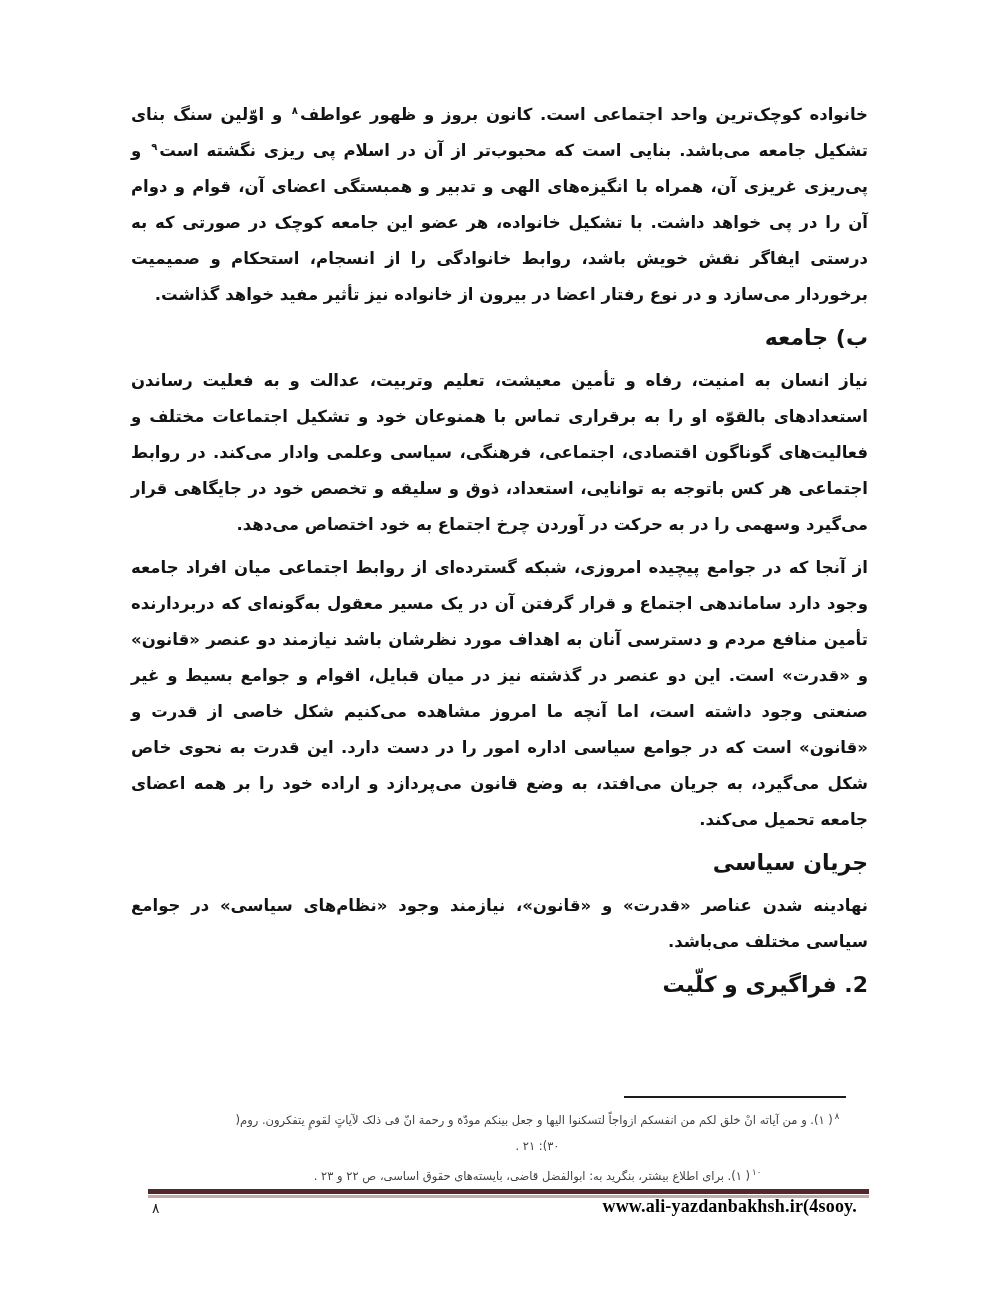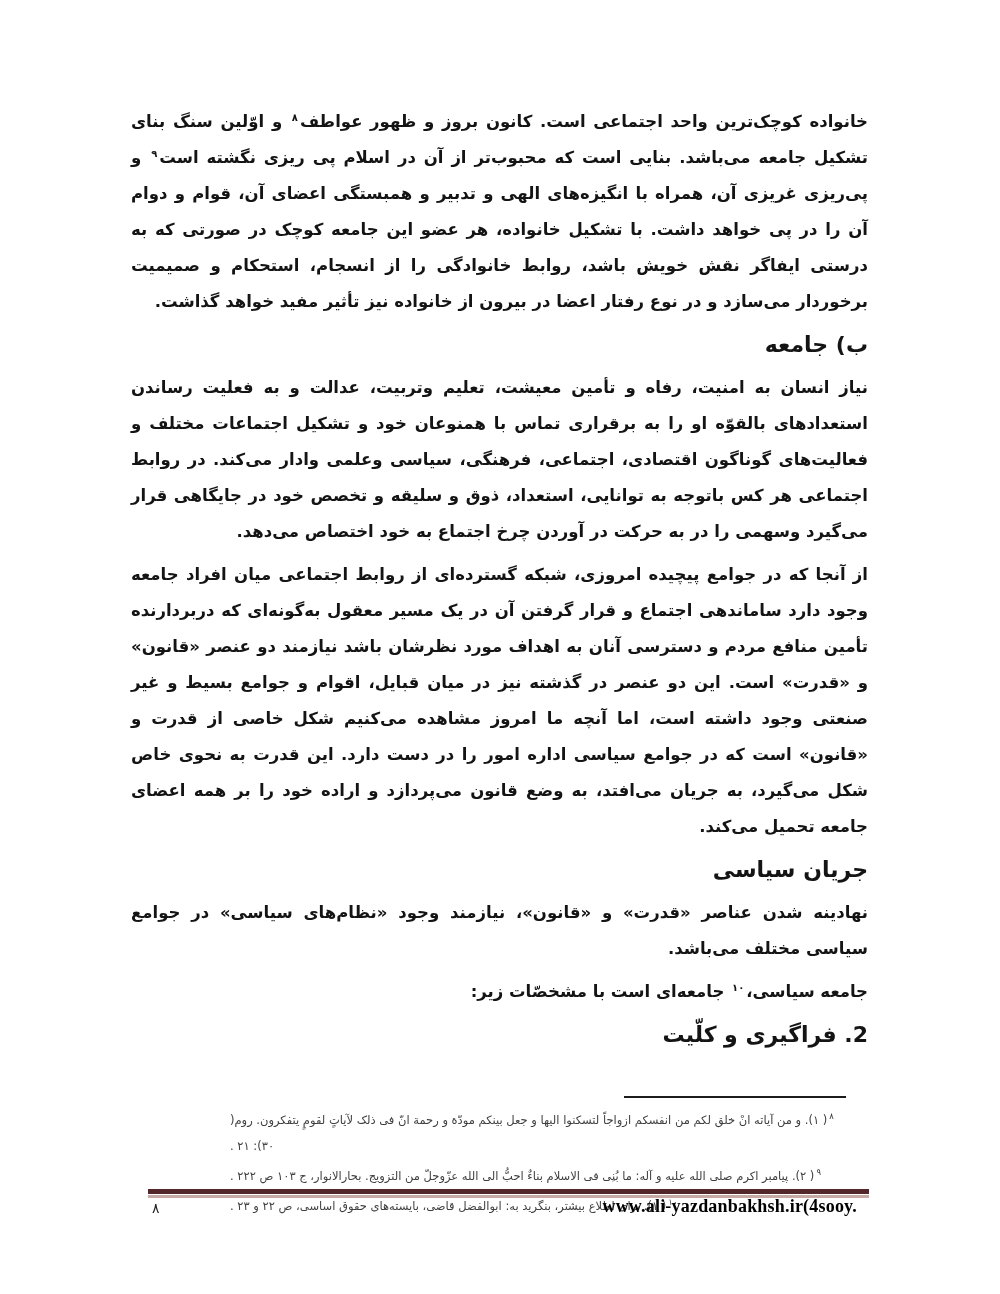--- a/index.html
+++ b/index.html
@@ -12,21 +12,21 @@
     font-family: "DejaVu Sans", sans-serif;
   }
   .page {
     position: absolute;
     inset: 0;
     background: #ffffff;
   }
   
   .content {
     position: absolute;
-    top: 104px;
+    top: 97px;
     right: 132px;
     width: 737px;
     direction: rtl;
     text-align: justify;
     color: #141414;
     font-family: "DejaVu Sans", sans-serif;
     font-weight: bold;
     font-size: 16.5px;
     line-height: 36px;
     letter-spacing: 0;
@@ -53,21 +53,21 @@
     width: 222px;
     height: 2px;
     background: #1c1c1c;
   }
   .footnotes {
     position: absolute;
     top: 1103px;
     right: 155px;
     width: 615px;
     direction: rtl;
-    text-align: left;
+    text-align: center;
     color: #3f3f3f;
     font-family: "DejaVu Sans", sans-serif;
     font-weight: normal;
     font-size: 11.5px;
     line-height: 26px;
   }
   .footnotes .footnote sup {
     font-size: 8.5px;
     vertical-align: super;
     margin-left: 2px;
@@ -120,31 +120,29 @@
     <h3>ب) جامعه</h3>
 
     <p>نیاز انسان به امنیت، رفاه و تأمین معیشت، تعلیم وتربیت، عدالت و به فعلیت رساندن استعدادهای بالقوّه او را به برقراری تماس با همنوعان خود و تشکیل اجتماعات مختلف و فعالیت‌های گوناگون اقتصادی، اجتماعی، فرهنگی، سیاسی وعلمی وادار می‌کند. در روابط اجتماعی هر کس باتوجه به توانایی، استعداد، ذوق و سلیقه و تخصص خود در جایگاهی قرار می‌گیرد وسهمی را در به حرکت در آوردن چرخ اجتماع به خود اختصاص می‌دهد.</p>
 
     <p>از آنجا که در جوامع پیچیده امروزی، شبکه گسترده‌ای از روابط اجتماعی میان افراد جامعه وجود دارد ساماندهی اجتماع و قرار گرفتن آن در یک مسیر معقول به‌گونه‌ای که دربردارنده تأمین منافع مردم و دسترسی آنان به اهداف مورد نظرشان باشد نیازمند دو عنصر «قانون» و «قدرت» است. این دو عنصر در گذشته نیز در میان قبایل، اقوام و جوامع بسیط و غیر صنعتی وجود داشته است، اما آنچه ما امروز مشاهده می‌کنیم شکل خاصی از قدرت و «قانون» است که در جوامع سیاسی اداره امور را در دست دارد. این قدرت به نحوی خاص شکل می‌گیرد، به جریان می‌افتد، به وضع قانون می‌پردازد و اراده خود را بر همه اعضای جامعه تحمیل می‌کند.</p>
 
     <h3>جریان سیاسی</h3>
 
     <p>نهادینه شدن عناصر «قدرت» و «قانون»، نیازمند وجود «نظام‌های سیاسی» در جوامع سیاسی مختلف می‌باشد.</p>
 
-    <p><span>جامعه سیاسی،</span><sup>۱۰</sup><span> جامعه‌ای است با مشخصّات زیر:</span></p>
 
     <h3>2. فراگیری و کلّیت</h3>
 
   </main>
 
   <div class="footnote-sep"></div>
 
   <section class="footnotes">
     <div class="footnote"><sup>۸</sup><span>( ۱). و من آیاته انْ خلق لکم من انفسکم ازواجاً لتسکنوا الیها و جعل بینکم مودّة و رحمة انّ فی ذلک لآیاتٍ لقومٍ یتفکرون. روم( ۳۰): ۲۱ .</span></div>
-    <div class="footnote"><sup>۹</sup><span>( ۲). پیامبر اکرم صلی الله علیه و آله: ما بُنِی فی الاسلام بناءٌ احبُّ الی الله عزّوجلّ من التزویج. بحارالانوار، ج ۱۰۳ ص ۲۲۲ .</span></div>
     <div class="footnote"><sup>۱۰</sup><span>( ۱). برای اطلاع بیشتر، بنگرید به: ابوالفضل قاضی، بایسته‌های حقوق اساسی، ص ۲۲ و ۲۳ .</span></div>
   </section>
 
   <div class="footer-rule">
     <div class="rule-dark" style="background: rgb(84, 40, 42);"></div>
     <div class="rule-light" style="background: rgb(198, 170, 165);"></div>
   </div>
 
   <div class="footer-row">
     <span class="page-number">۸</span>

